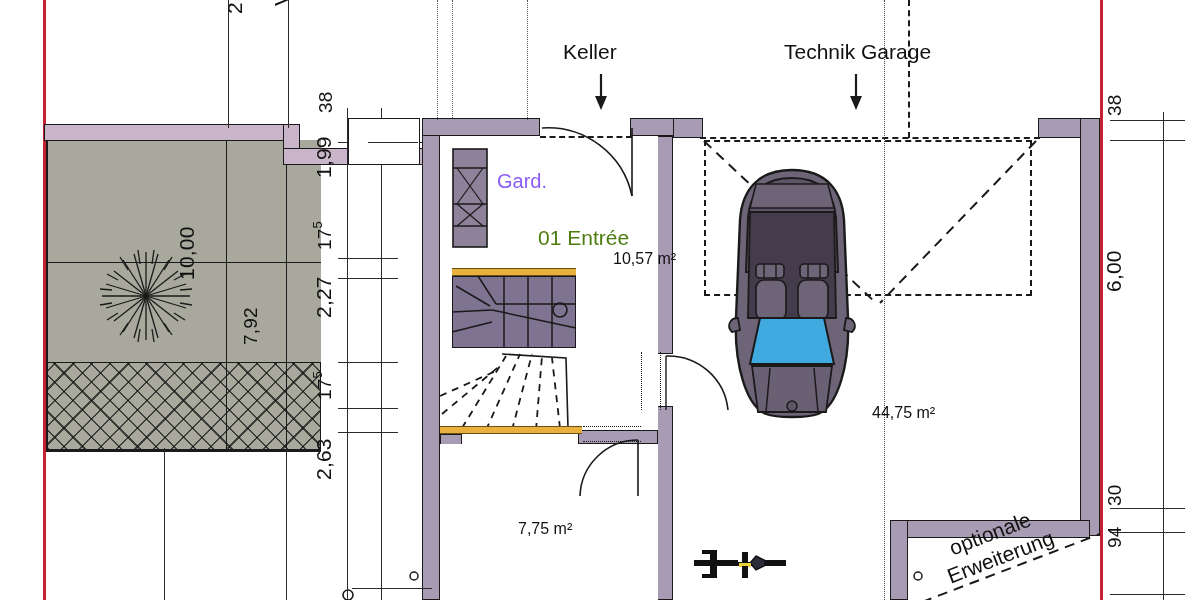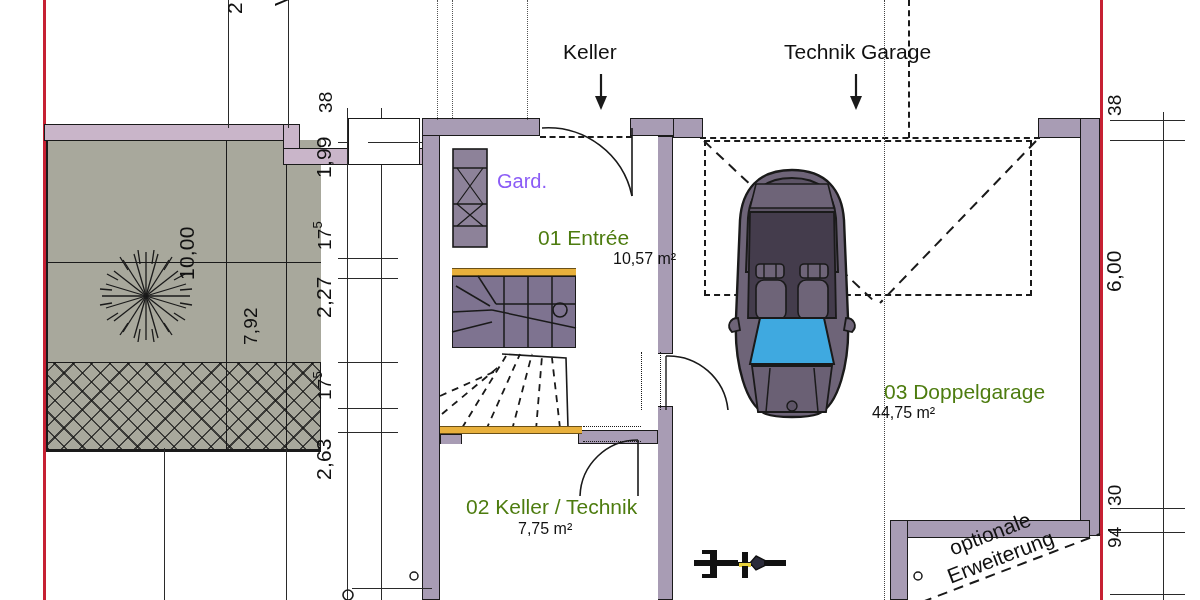--- a/index.html
+++ b/index.html
@@ -205,21 +205,20 @@
     <line x1="60" y1="2" x2="60" y2="58" stroke="#1a1a1a" stroke-width="1.6"></line>
   </svg>
 
   <svg class="abs" style="left:662px;top:354px;" width="70" height="58" viewBox="0 0 70 58">
     <path d="M4 2 A 60 60 0 0 1 66 56" fill="none" stroke="#1a1a1a" stroke-width="1.6"></path>
     <line x1="4" y1="2" x2="4" y2="56" stroke="#1a1a1a" stroke-width="1.4"></line>
   </svg>
   <div class="abs" style="left:641px;top:352px;width:18px;height:58px;border-left:1.6px dotted #1a1a1a;border-right:1.6px dotted #1a1a1a;"></div>
   <div class="abs" style="left:583px;top:426px;width:58px;height:14px;border-top:1.6px dotted #1a1a1a;border-bottom:1.6px dotted #1a1a1a;"></div>
 
-  <div class="abs label-big" style="left:466px;top:495px;">02 Keller / Technik</div>
   <div class="abs label-sm" style="left:518px;top:520px;">7,75 m²</div>
 
   <div class="abs wall" style="left:673px;top:118px;width:30px;height:20px;"></div>
   <div class="abs wall" style="left:1038px;top:118px;width:62px;height:20px;"></div>
 
   <div class="abs wall" style="left:1080px;top:118px;width:20px;height:418px;"></div>
 
   <div class="abs wall" style="left:890px;top:520px;width:200px;height:18px;"></div>
   <div class="abs wall" style="left:890px;top:520px;width:18px;height:80px;"></div>
 
@@ -260,21 +259,20 @@
 
     <path d="M22 198 L102 198 L96 244 L28 244 Z" fill="#6a6074" stroke="#1a1a1a" stroke-width="1.8"></path>
     <line x1="40" y1="200" x2="36" y2="244" stroke="#1a1a1a" stroke-width="1.5"></line>
     <line x1="84" y1="200" x2="88" y2="244" stroke="#1a1a1a" stroke-width="1.5"></line>
     <circle cx="62" cy="238" r="5" fill="#5d5466" stroke="#1a1a1a" stroke-width="1.4"></circle>
 
     <path d="M8 150 C0 150 -4 158 2 164 L10 162 Z" fill="#6e6478" stroke="#1a1a1a" stroke-width="1.8"></path>
     <path d="M116 150 C124 150 128 158 122 164 L114 162 Z" fill="#6e6478" stroke="#1a1a1a" stroke-width="1.8"></path>
   </svg>
 
-  <div class="abs label-big" style="left:884px;top:380px;">03 Doppelgarage</div>
   <div class="abs label-sm" style="left:872px;top:404px;">44,75 m²</div>
 
   <svg class="abs" style="left:692px;top:548px;" width="96" height="34" viewBox="0 0 96 34">
     <rect x="2" y="12" width="44" height="6" fill="#111"></rect>
     <rect x="46" y="14" width="18" height="4" fill="#111"></rect>
     <path d="M64 8 L78 15 L64 22 L58 15 Z" fill="#2b2b3a" stroke="#111" stroke-width="1.4"></path>
     <rect x="72" y="12" width="22" height="6" fill="#111"></rect>
     <rect x="18" y="2" width="7" height="28" fill="#111"></rect>
     <rect x="10" y="2" width="12" height="4" fill="#111"></rect>
     <rect x="10" y="26" width="12" height="4" fill="#111"></rect>

